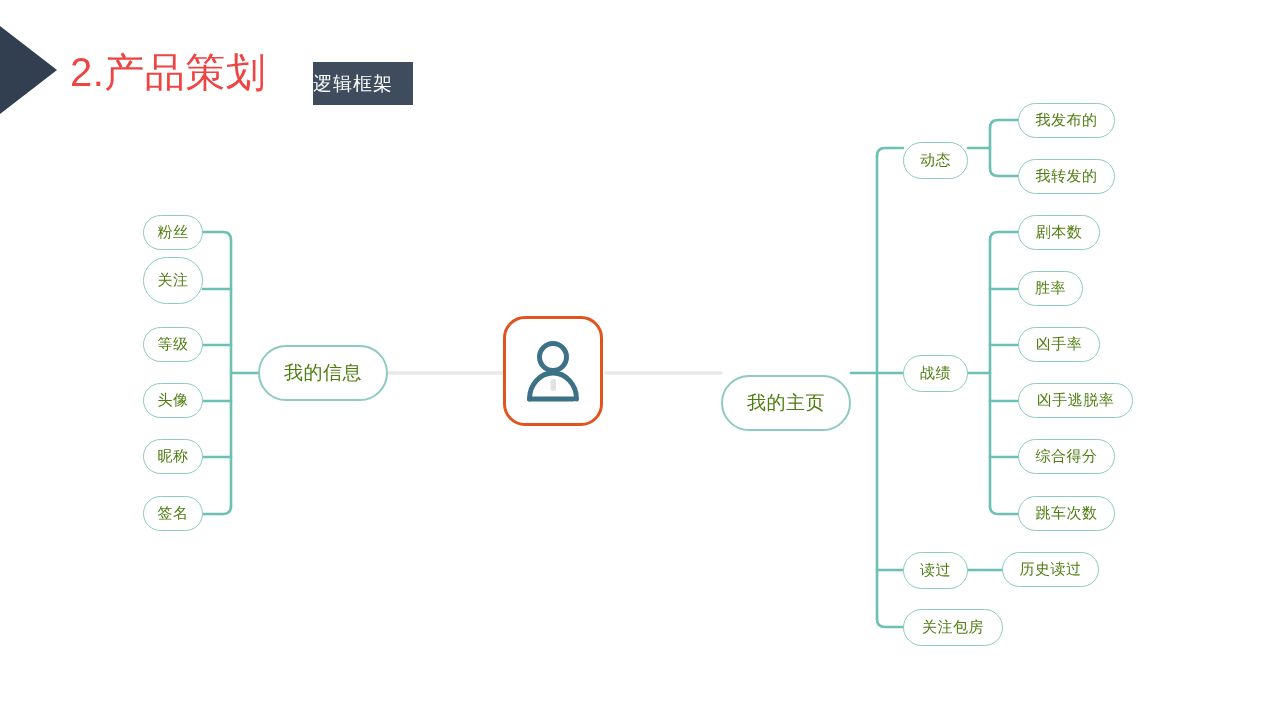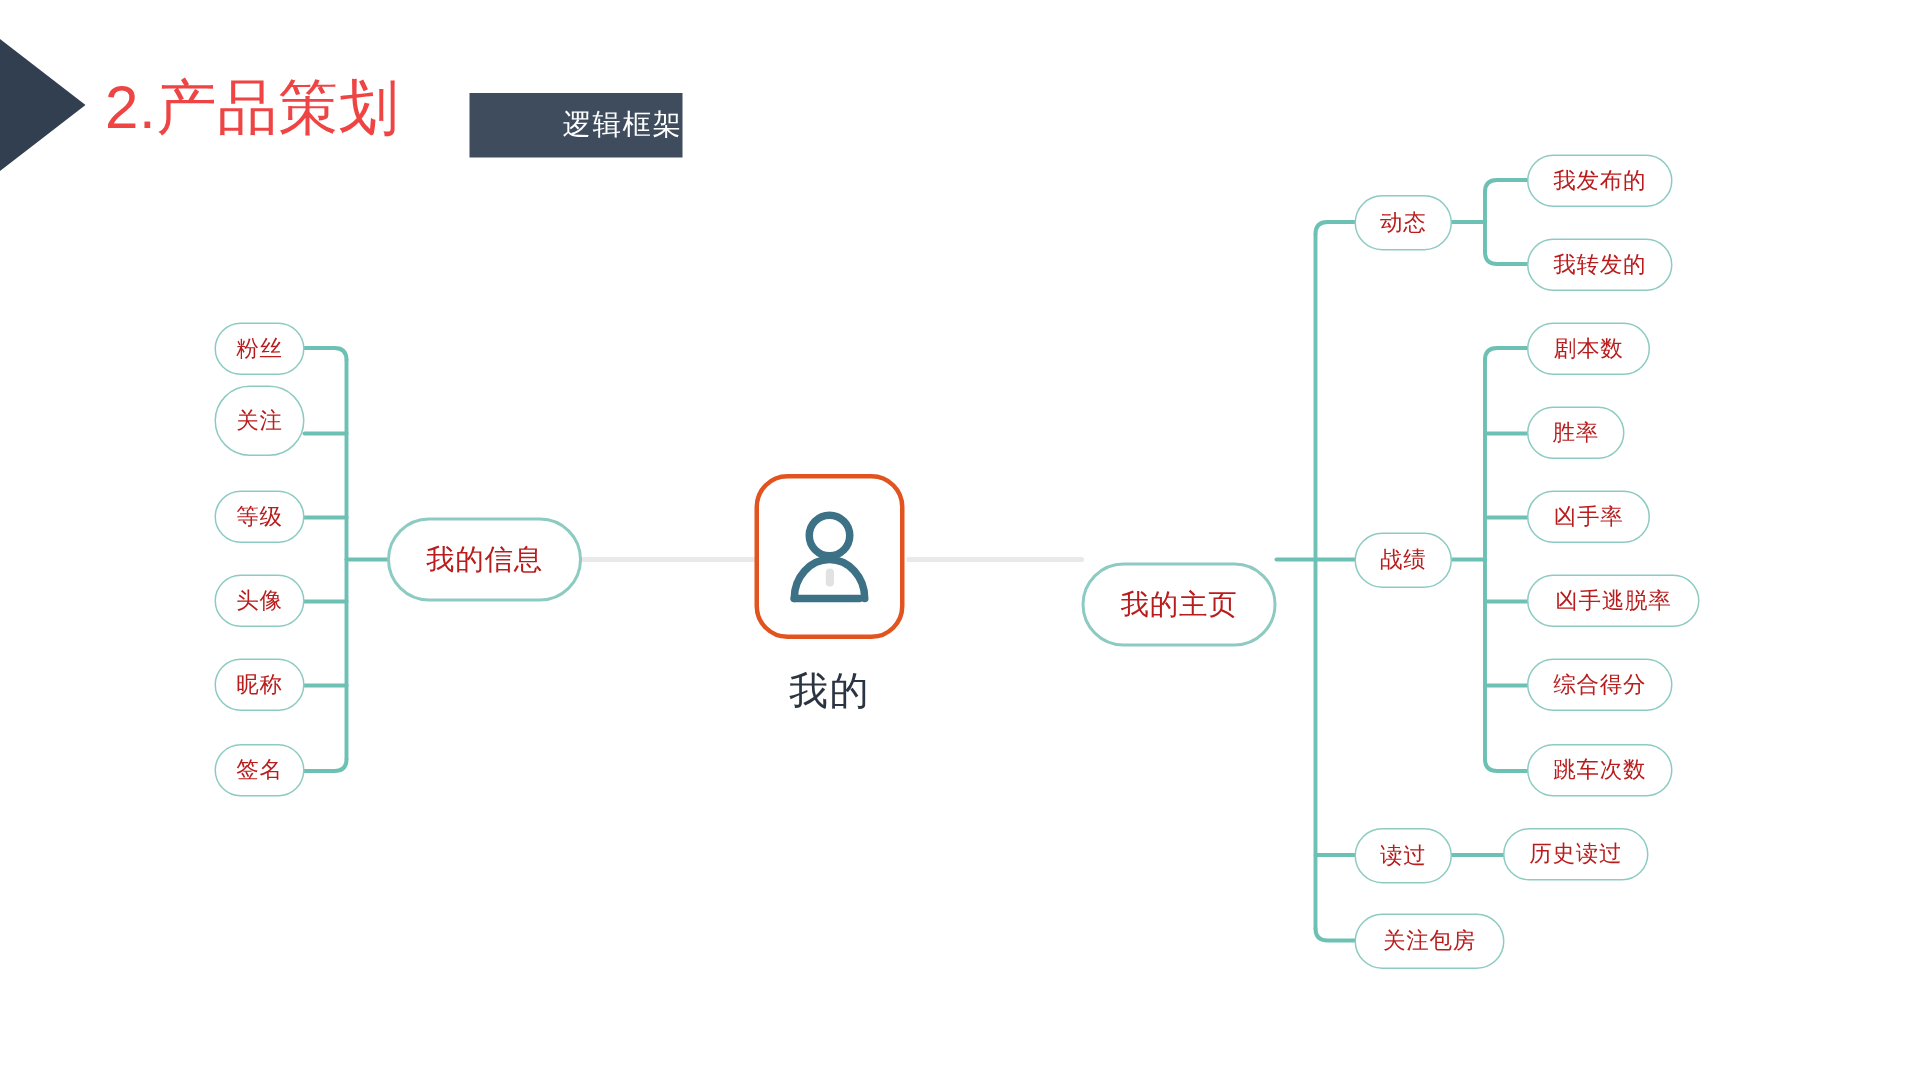--- a/index.html
+++ b/index.html
@@ -47,47 +47,47 @@
     letter-spacing: 0.5px;
     color: #ef4444;
     font-weight: 400;
     white-space: nowrap;
   }
 
   .title-badge {
     position: absolute;
     left: 313px;
     top: 62px;
-    width: 142px;
+    width: 100px;
     height: 43px;
     background: #3e4c5e;
     color: #ffffff;
     font-size: 19px;
     line-height: 43px;
-    text-align: right;
+    text-align: left;
     letter-spacing: 1px;
     box-sizing: border-box;
   }
 
   
   #map-svg {
     position: absolute;
     left: 0;
     top: 0;
     width: 1280px;
     height: 720px;
   }
 
   .node {
     position: absolute;
     box-sizing: border-box;
     background: #ffffff;
     border: 1.6px solid #8dcbc2;
     border-radius: 999px;
-    color: #b91c1c;
+    color: #4d7c0f;
     display: flex;
     align-items: center;
     justify-content: center;
     white-space: nowrap;
     letter-spacing: 0.5px;
   }
 
   .node.leaf   { font-size: 15px; }
   .node.mid    { font-size: 15px; }
   .node.branch { font-size: 19px; border-width: 2px; }
@@ -197,27 +197,26 @@
   </div>
 
   <div class="center-node">
     <svg width="58" height="64" viewBox="0 0 58 64">
       <circle cx="29" cy="18" r="13.5" fill="none" stroke="#3d7186" stroke-width="5"></circle>
       <path d="M5.5,60 A23.5,26 0 0 1 52.5,60" fill="none" stroke="#3d7186" stroke-width="5" stroke-linecap="round"></path>
       <path d="M5.5,60 L49,60" fill="none" stroke="#3d7186" stroke-width="5" stroke-linecap="round"></path>
       <rect x="26.5" y="40" width="5.5" height="12" rx="2.7" fill="#e2e2e2"></rect>
     </svg>
   </div>
-  <div class="center-label">我的</div>
 
   <div class="node branch" style="left:721px; top:345px; width:130px; height:56px;margin-top:30px;">
     <span>我的主页</span>
   </div>
 
-  <div class="node mid" style="left:903px; top:130px; width:65px; height:37px;align-items:center;">
+  <div class="node mid" style="left:903px; top:142px; width:65px; height:37px;align-items:center;">
     <span>动态</span>
   </div>
   <div class="node mid" style="left:903px; top:355px; width:65px; height:37px;">
     <span>战绩</span>
   </div>
   <div class="node mid" style="left:903px; top:552px; width:65px; height:37px;">
     <span>读过</span>
   </div>
   <div class="node mid" style="left:903px; top:609px; width:100px; height:37px;">
     <span>关注包房</span>

